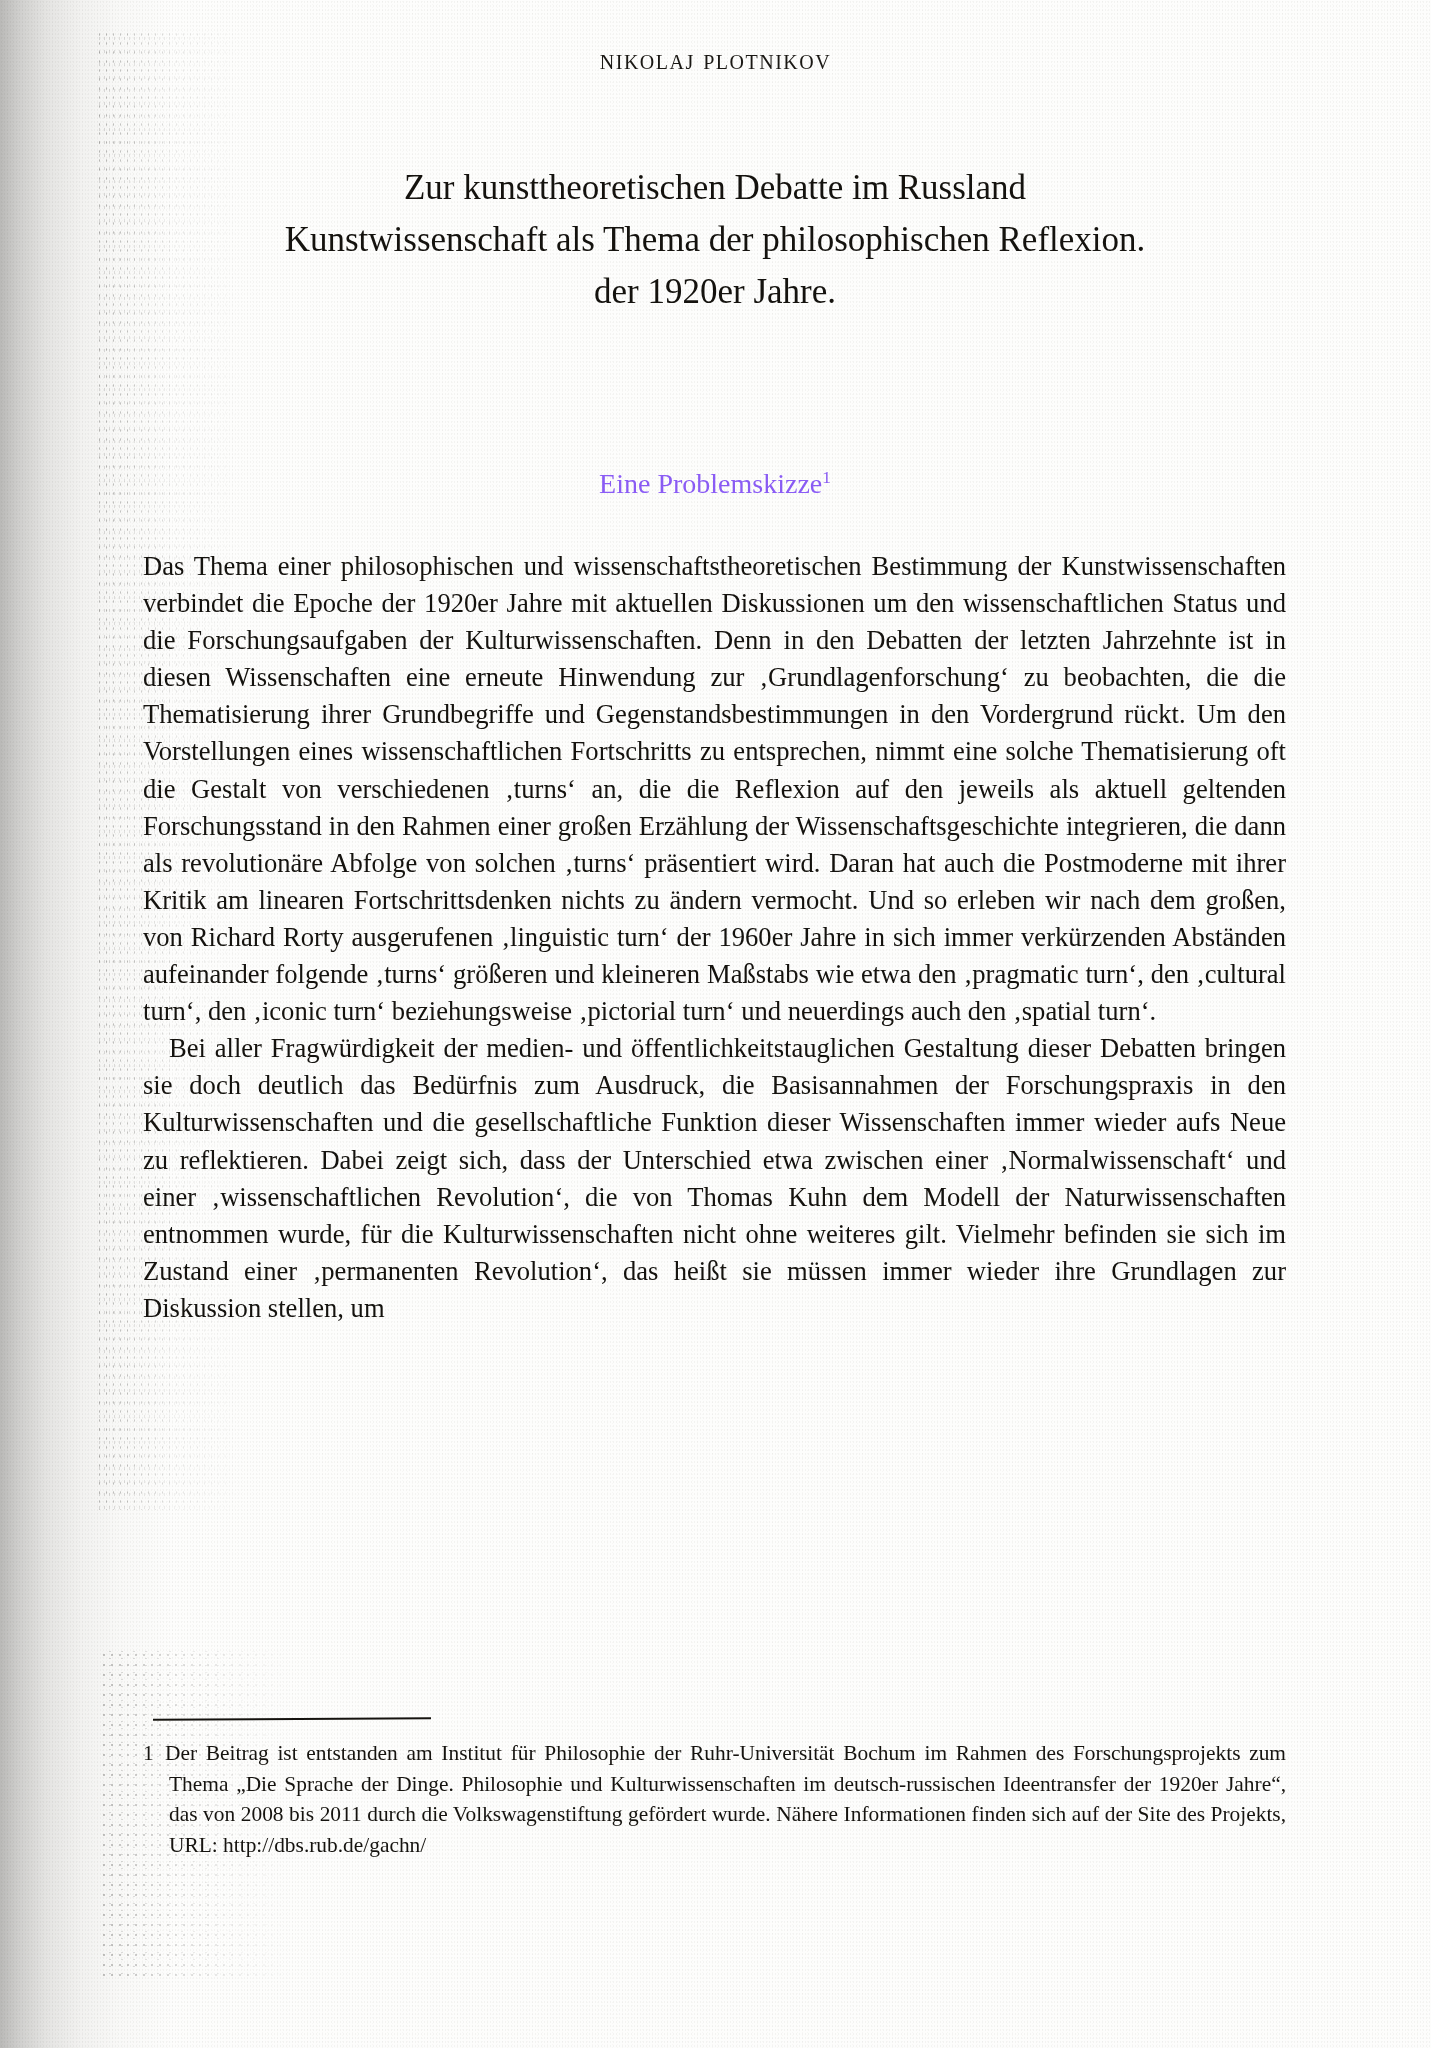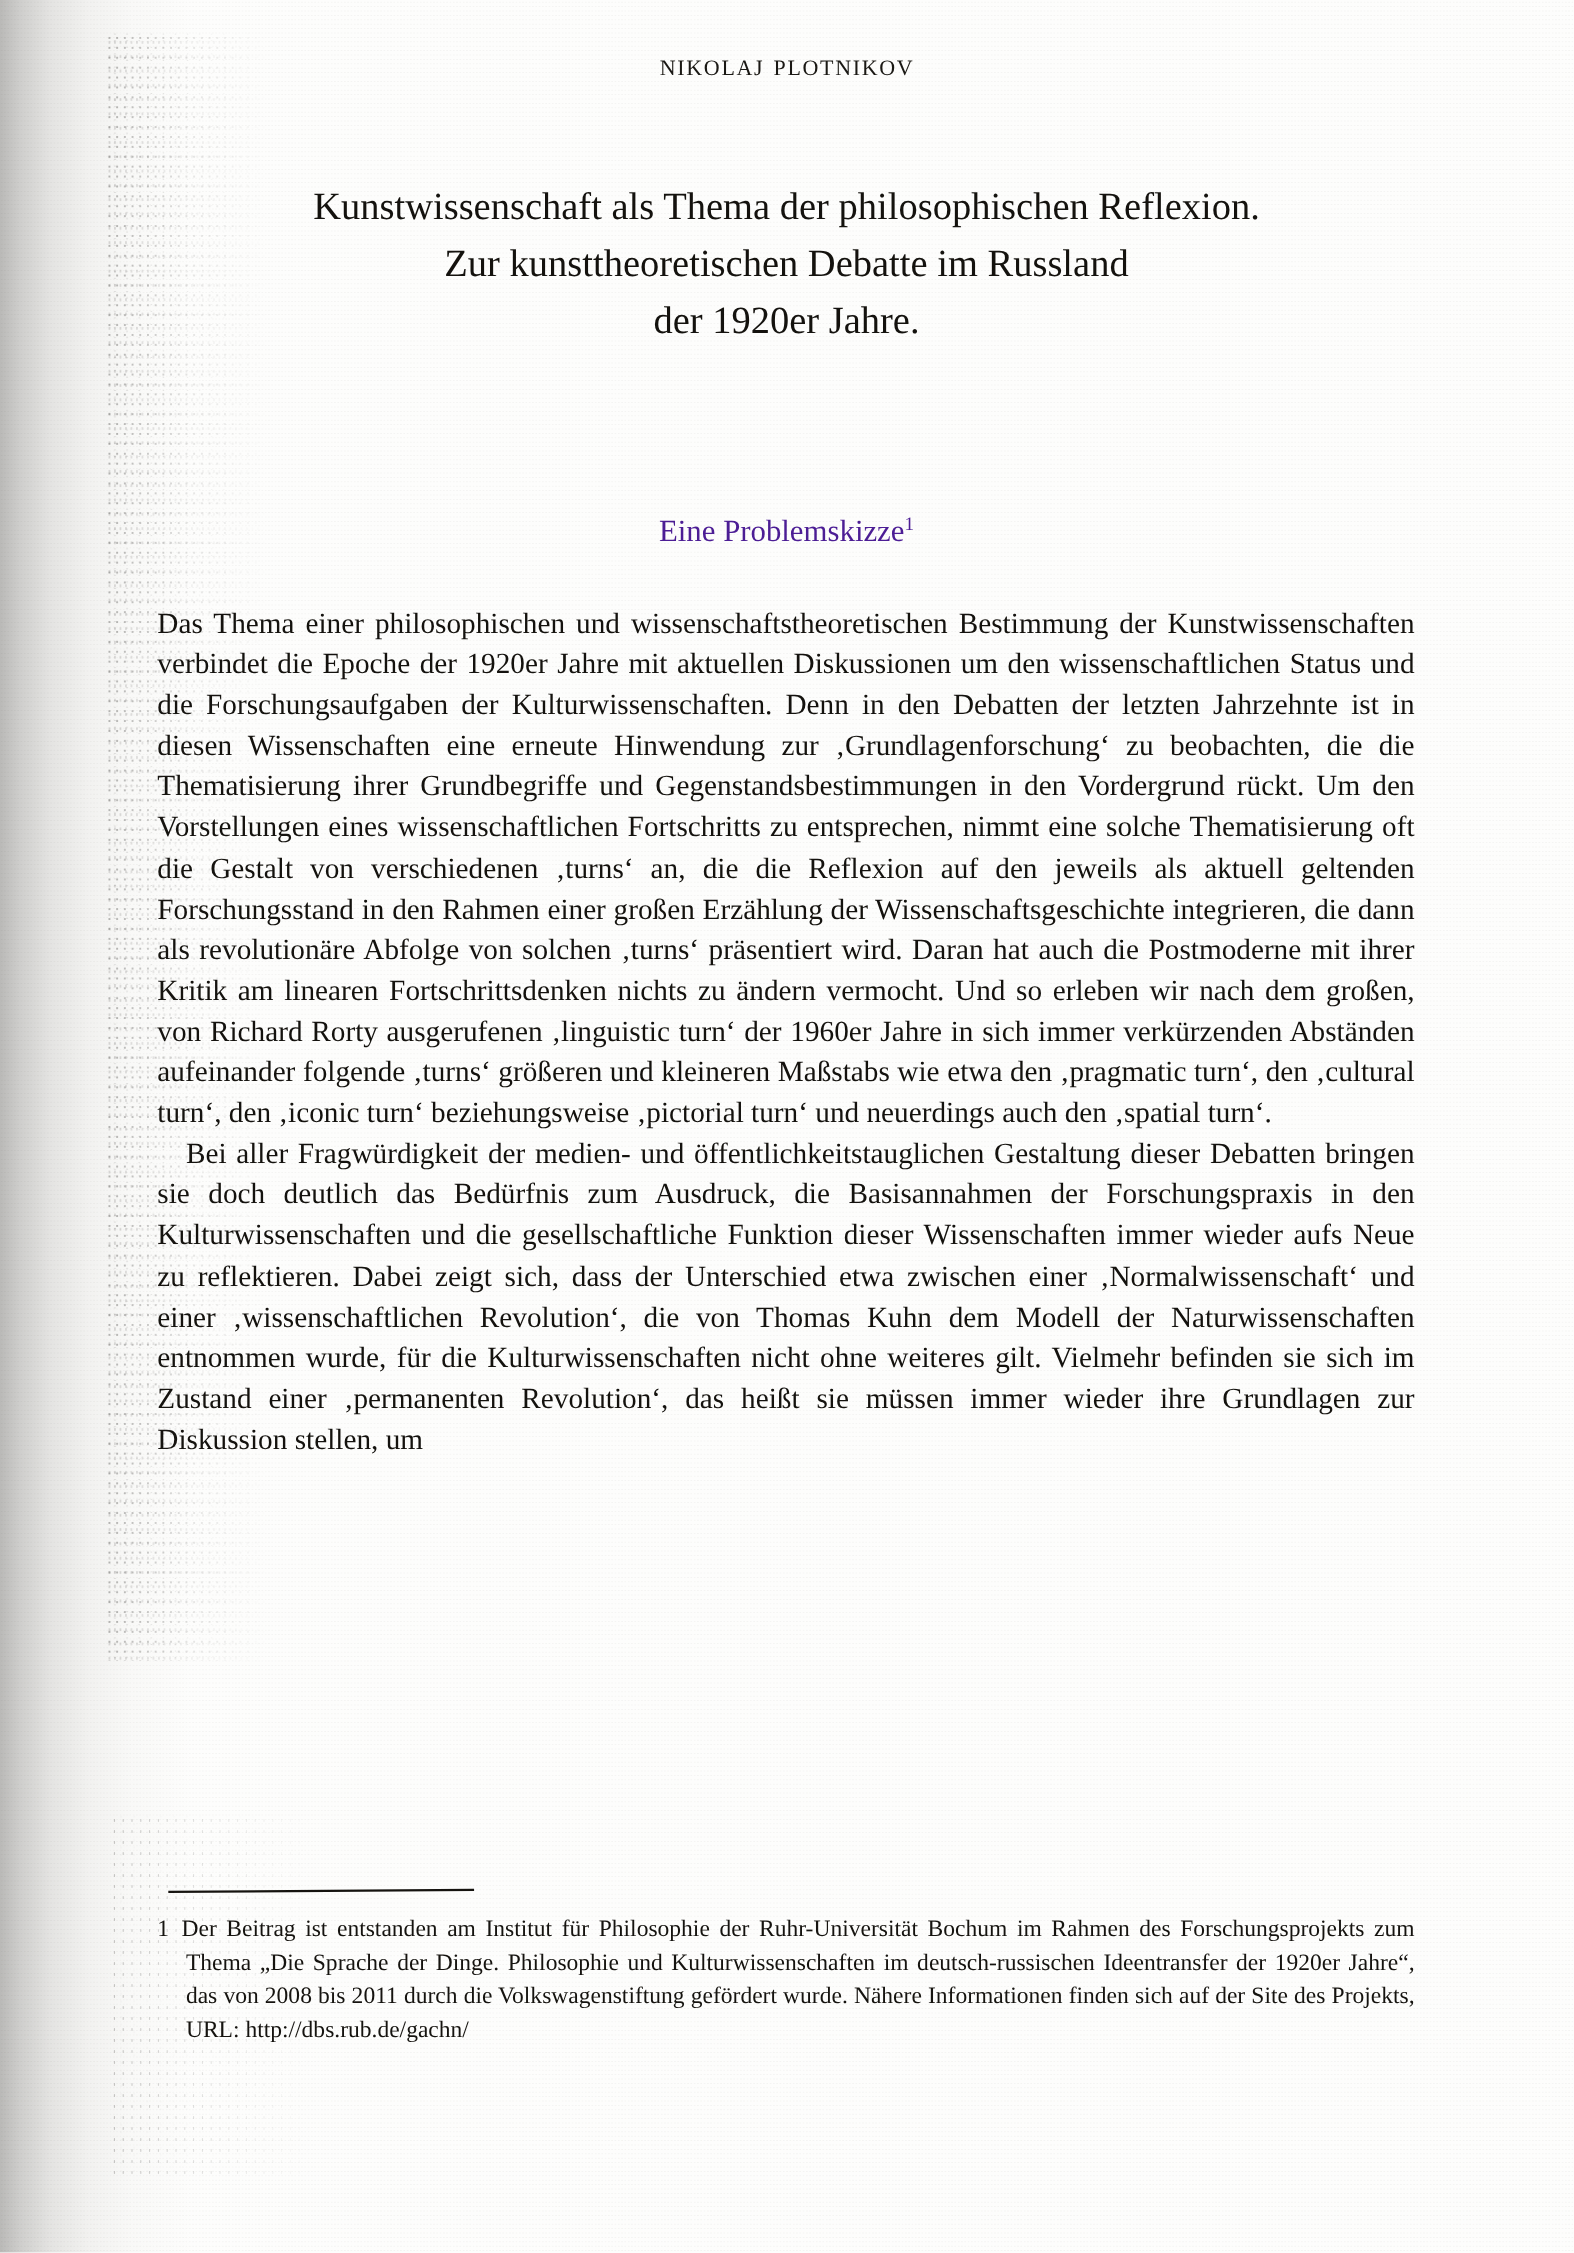--- a/index.html
+++ b/index.html
@@ -107,21 +107,21 @@
     color: #14120e;
     white-space: nowrap;
   }
   .subtitle {
     position: absolute;
     top: 468px;
     left: 140px;
     width: 1150px;
     text-align: center;
     font-size: 28px;
-    color: #4c1d95;
+    color: #8b5cf6;
   }
   .subtitle sup {
     font-size: 0.62em;
     vertical-align: super;
     line-height: 0;
   }
 
   
   .body-col {
     position: absolute;
@@ -188,22 +188,22 @@
 
   <div class="gutter-shadow"></div>
   <div class="gutter-speckle"></div>
   <div class="gutter-speckle-low"></div>
 
   <div class="content">
 
     <div class="running-head">Nikolaj Plotnikov</div>
 
     <div class="title-block">
+      <div class="title-line">Zur kunsttheoretischen Debatte im Russland</div>
       <div class="title-line">Kunstwissenschaft als Thema der philosophischen Reflexion.</div>
-      <div class="title-line">Zur kunsttheoretischen Debatte im Russland</div>
       <div class="title-line">der 1920er Jahre.</div>
     </div>
 
     <div class="subtitle">
       <span>Eine Problemskizze</span><sup>1</sup>
     </div>
 
     <div class="body-col">
       <p class="para">Das Thema einer philosophischen und wissenschaftstheoretischen Bestimmung der Kunstwissenschaften verbindet die Epoche der 1920er Jahre mit aktuellen Diskussionen um den wissenschaftlichen Status und die Forschungsaufgaben der Kulturwissenschaften. Denn in den Debatten der letzten Jahrzehnte ist in diesen Wissenschaften eine erneute Hinwendung zur ‚Grundlagenforschung‘ zu beobachten, die die Thematisierung ihrer Grundbegriffe und Gegenstandsbestimmungen in den Vordergrund rückt. Um den Vorstellungen eines wissenschaftlichen Fortschritts zu entsprechen, nimmt eine solche Thematisierung oft die Gestalt von verschiedenen ‚turns‘ an, die die Reflexion auf den jeweils als aktuell geltenden Forschungsstand in den Rahmen einer großen Erzählung der Wissenschaftsgeschichte integrieren, die dann als revolutionäre Abfolge von solchen ‚turns‘ präsentiert wird. Daran hat auch die Postmoderne mit ihrer Kritik am linearen Fortschrittsdenken nichts zu ändern vermocht. Und so erleben wir nach dem großen, von Richard Rorty ausgerufenen ‚linguistic turn‘ der 1960er Jahre in sich immer verkürzenden Abständen aufeinander folgende ‚turns‘ größeren und kleineren Maßstabs wie etwa den ‚pragmatic turn‘, den ‚cultural turn‘, den ‚iconic turn‘ beziehungsweise ‚pictorial turn‘ und neuerdings auch den ‚spatial turn‘.</p>
       <p class="para">Bei aller Fragwürdigkeit der medien- und öffentlichkeitstauglichen Gestaltung dieser Debatten bringen sie doch deutlich das Bedürfnis zum Ausdruck, die Basisannahmen der Forschungspraxis in den Kulturwissenschaften und die gesellschaftliche Funktion dieser Wissenschaften immer wieder aufs Neue zu reflektieren. Dabei zeigt sich, dass der Unterschied etwa zwischen einer ‚Normalwissenschaft‘ und einer ‚wissenschaftlichen Revolution‘, die von Thomas Kuhn dem Modell der Naturwissenschaften entnommen wurde, für die Kulturwissenschaften nicht ohne weiteres gilt. Vielmehr befinden sie sich im Zustand einer ‚permanenten Revolution‘, das heißt sie müssen immer wieder ihre Grundlagen zur Diskussion stellen, um</p>

